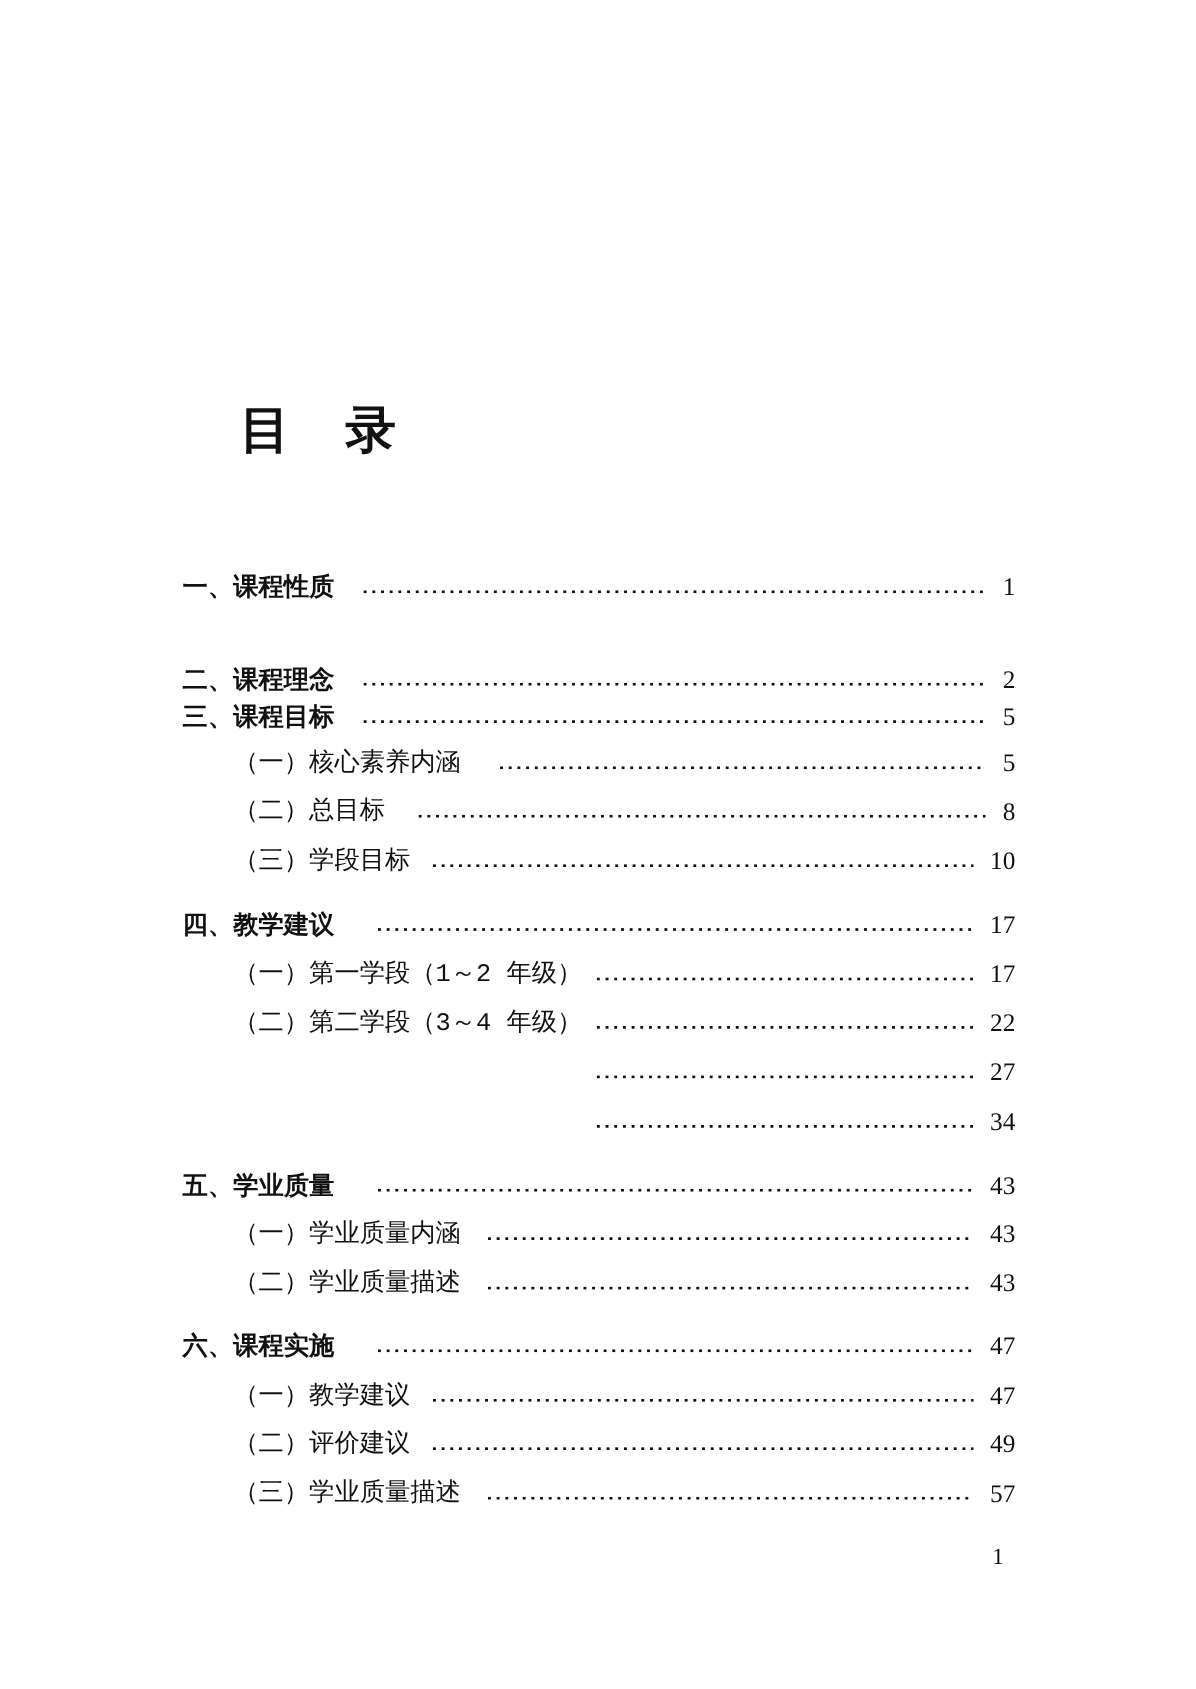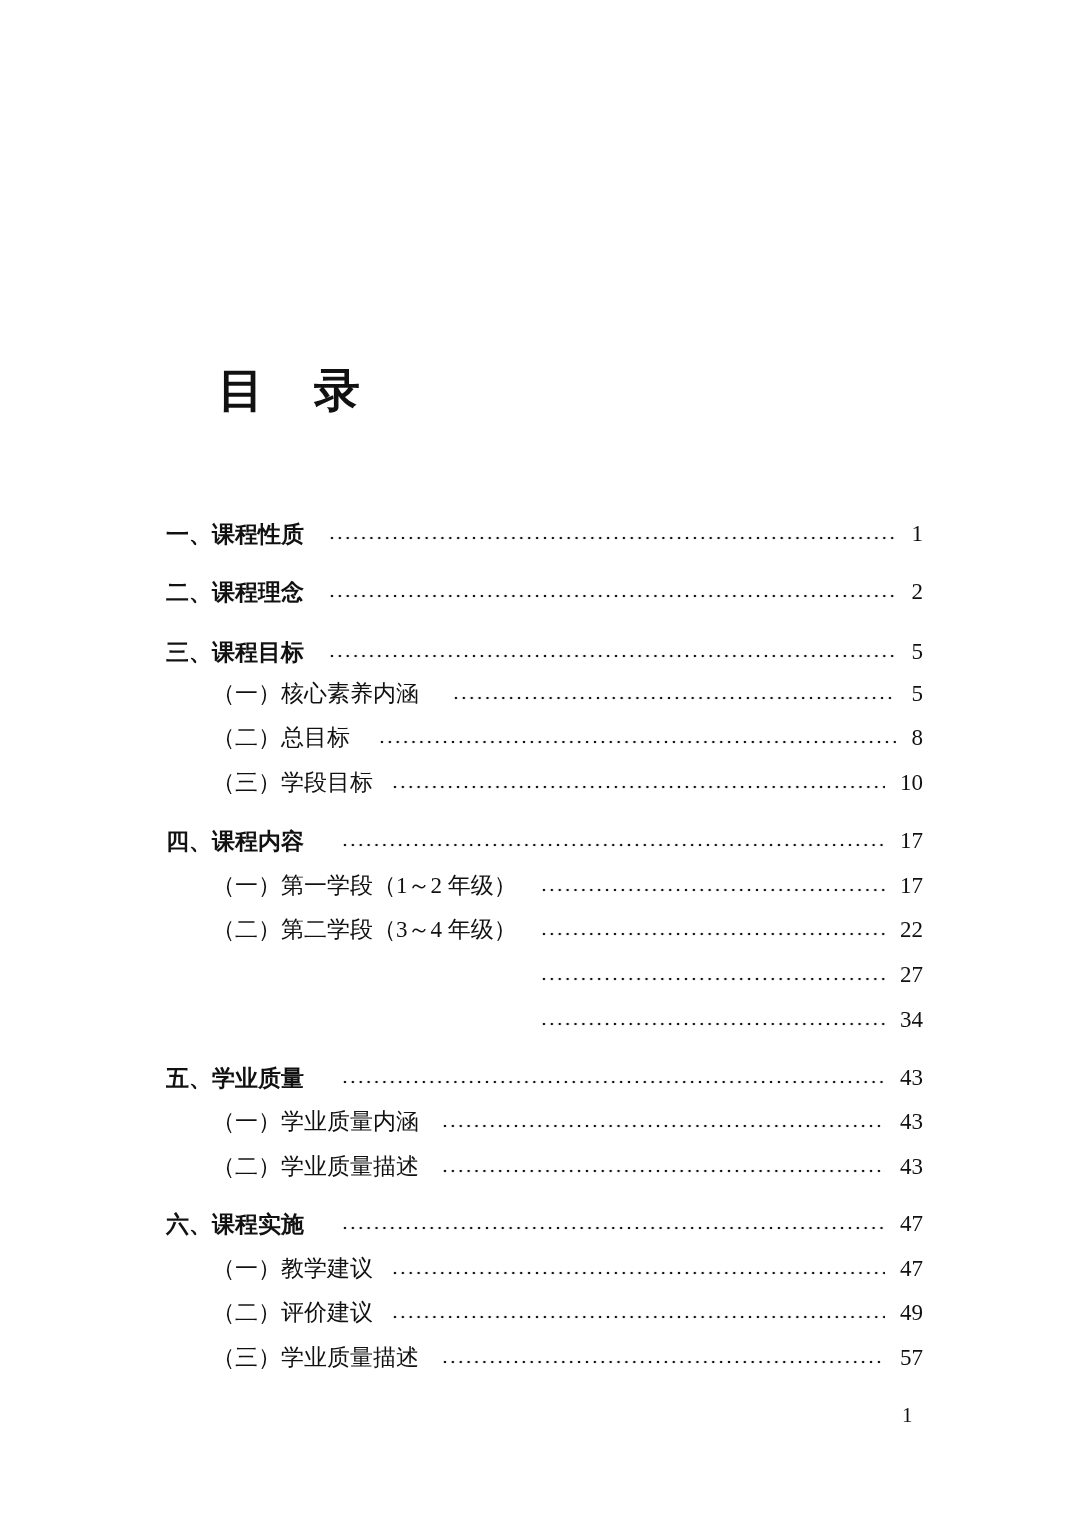--- a/index.html
+++ b/index.html
@@ -10,21 +10,21 @@
     letter-spacing: 2px; line-height: 60px; white-space: pre; margin-top: 14px;
   }
   .toc-row {
     position: absolute; left: 0; width: 1087px; height: 34px;
   }
   .toc-label {
     position: absolute; top: 0; white-space: pre; line-height: 34px;
     font-size: 23px;
   }
   .lvl1 .toc-label { left: 166px; font-family: "DejaVu Sans", sans-serif; font-weight: bold; }
-  .lvl2 .toc-label { left: 212px; font-family: Liberation Serif, serif; font-weight: normal; }
+  .lvl2 .toc-label { left: 212px; font-family: Liberation Mono, monospace; font-weight: normal; }
   .toc-dots {
     position: absolute; top: 19px; height: 4px;
     background-image: radial-gradient(circle, #111 1.3px, transparent 1.6px);
     background-size: 7.9px 4px; background-repeat: repeat-x;
   }
   .toc-page {
     position: absolute; top: 0; line-height: 34px; right: 164px;
     font-family: "Liberation Serif", serif; font-size: 23px; text-align: right;
   }
   .folio {
@@ -37,21 +37,21 @@
 
 <div class="title">目　录</div>
 
 <div id="toc">
 
   <div class="toc-row lvl1" style="top:517px">
     <span class="toc-label">一、课程性质</span>
     <span class="toc-dots" style="left:328px;width:568px"></span>
     <span class="toc-page">1</span>
   </div>
-  <div class="toc-row lvl1" style="top:575px">
+  <div class="toc-row lvl1" style="top:601px">
     <span class="toc-label">二、课程理念</span>
     <span class="toc-dots" style="left:328px;width:568px"></span>
     <span class="toc-page">2</span>
   </div>
   <div class="toc-row lvl1" style="top:635px">
     <span class="toc-label">三、课程目标</span>
     <span class="toc-dots" style="left:328px;width:568px"></span>
     <span class="toc-page">5</span>
   </div>
   <div class="toc-row lvl2" style="top:677px">
@@ -64,21 +64,21 @@
     <span class="toc-dots" style="left:378px;width:518px"></span>
     <span class="toc-page">8</span>
   </div>
   <div class="toc-row lvl2" style="top:766px">
     <span class="toc-label">（三）学段目标</span>
     <span class="toc-dots" style="left:391px;width:494px"></span>
     <span class="toc-page">10</span>
   </div>
 
   <div class="toc-row lvl1" style="top:824px">
-    <span class="toc-label">四、课程内容</span>
+    <span class="toc-label">四、教学建议</span>
     <span class="toc-dots" style="left:341px;width:544px"></span>
     <span class="toc-page">17</span>
   </div>
   <div class="toc-row lvl2" style="top:869px">
     <span class="toc-label">（一）第一学段（1～2 年级）</span>
     <span class="toc-dots" style="left:540px;width:345px"></span>
     <span class="toc-page">17</span>
   </div>
   <div class="toc-row lvl2" style="top:913px">
     <span class="toc-label">（二）第二学段（3～4 年级）</span>

